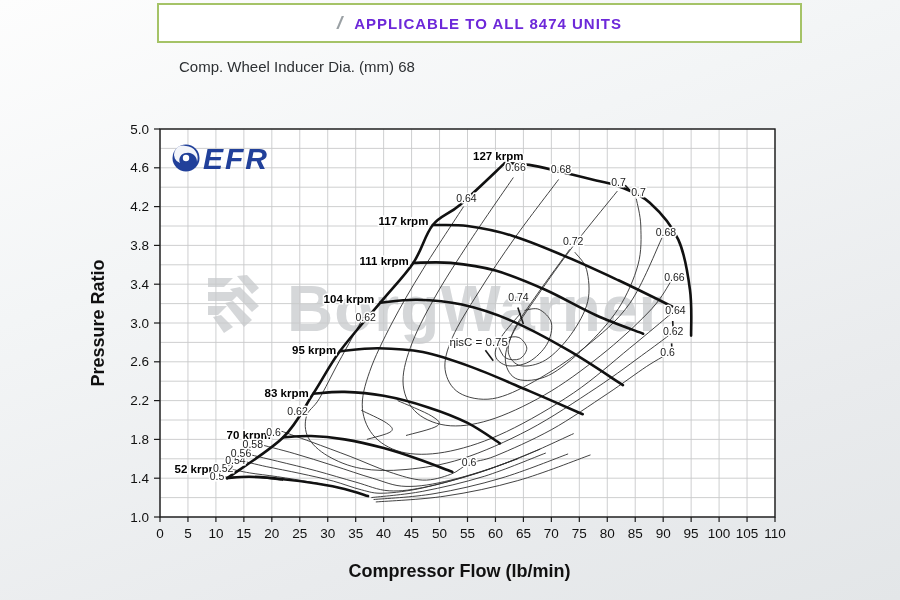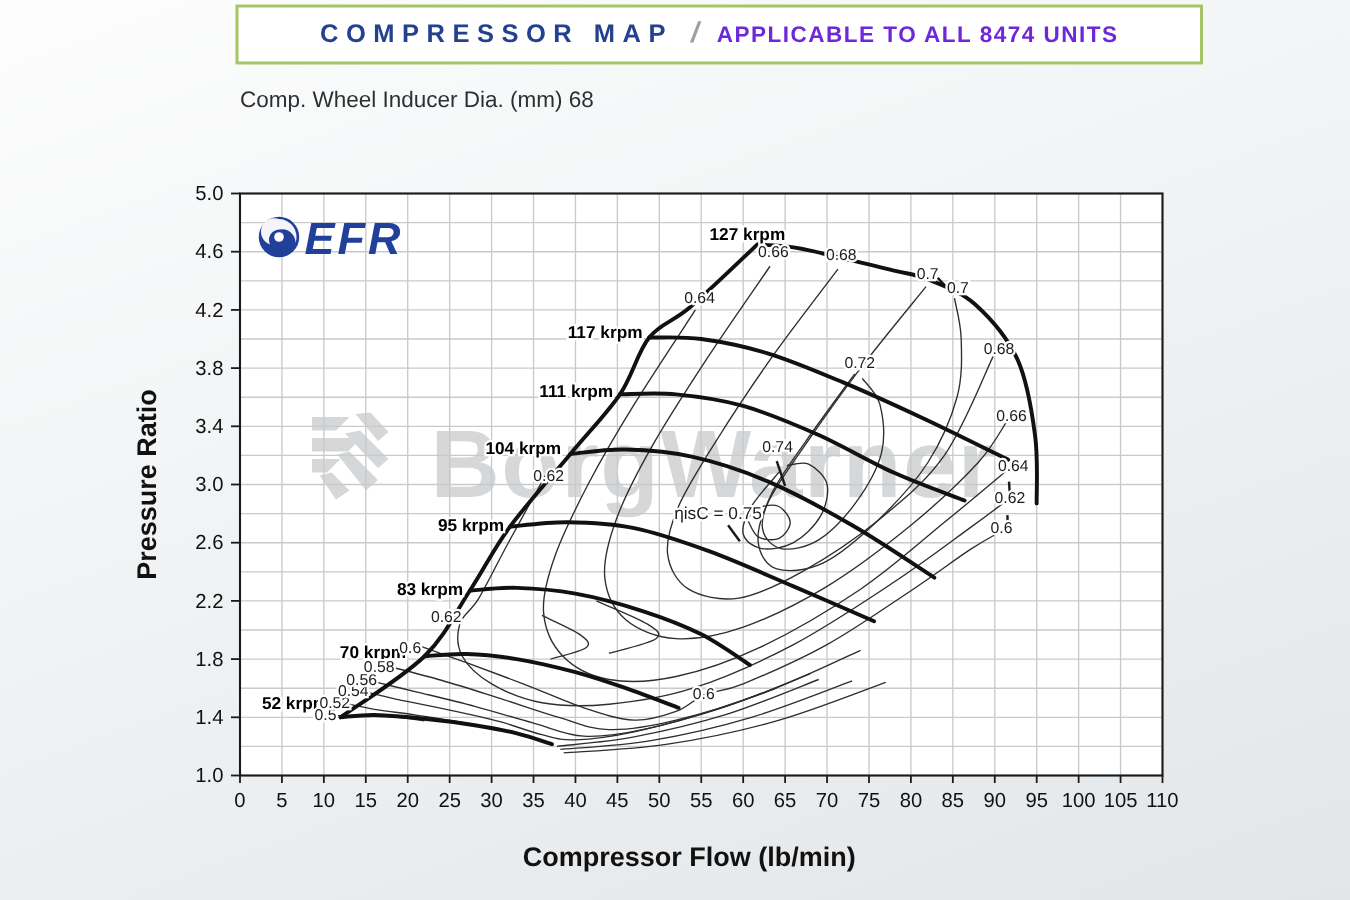--- a/index.html
+++ b/index.html
@@ -17,29 +17,28 @@
   .header-title{
     color:#24418e;font-weight:bold;font-size:17px;letter-spacing:5px;
   }
   .header-sep{
     color:#9aa0a4;font-size:19px;font-style:italic;font-weight:bold;
   }
   .header-sub{
     color:#6d28d9;font-weight:bold;font-size:15px;letter-spacing:1px;
   }
   .specs{
-    position:absolute;left:160px;top:55px;color:#2d3033;font-size:15px;line-height:23px;
+    position:absolute;left:179px;top:55px;color:#2d3033;font-size:15px;line-height:23px;
   }
   #chart{position:absolute;left:0;top:0;}
 </style>
 </head>
 <body>
 
 <div class="header-box">
-  <span class="header-title">COMPRESSOR MAP</span>
   <span class="header-sep">/</span>
   <span class="header-sub">APPLICABLE TO ALL 8474 UNITS</span>
 </div>
 
 <div class="specs">
   <div>Comp. Wheel Inducer Dia. (mm) 68</div>
 </div>
 
 <svg id="chart" width="900" height="600" viewBox="0 0 900 600">
     <rect x="160" y="129" width="615" height="388" fill="#ffffff"></rect>

